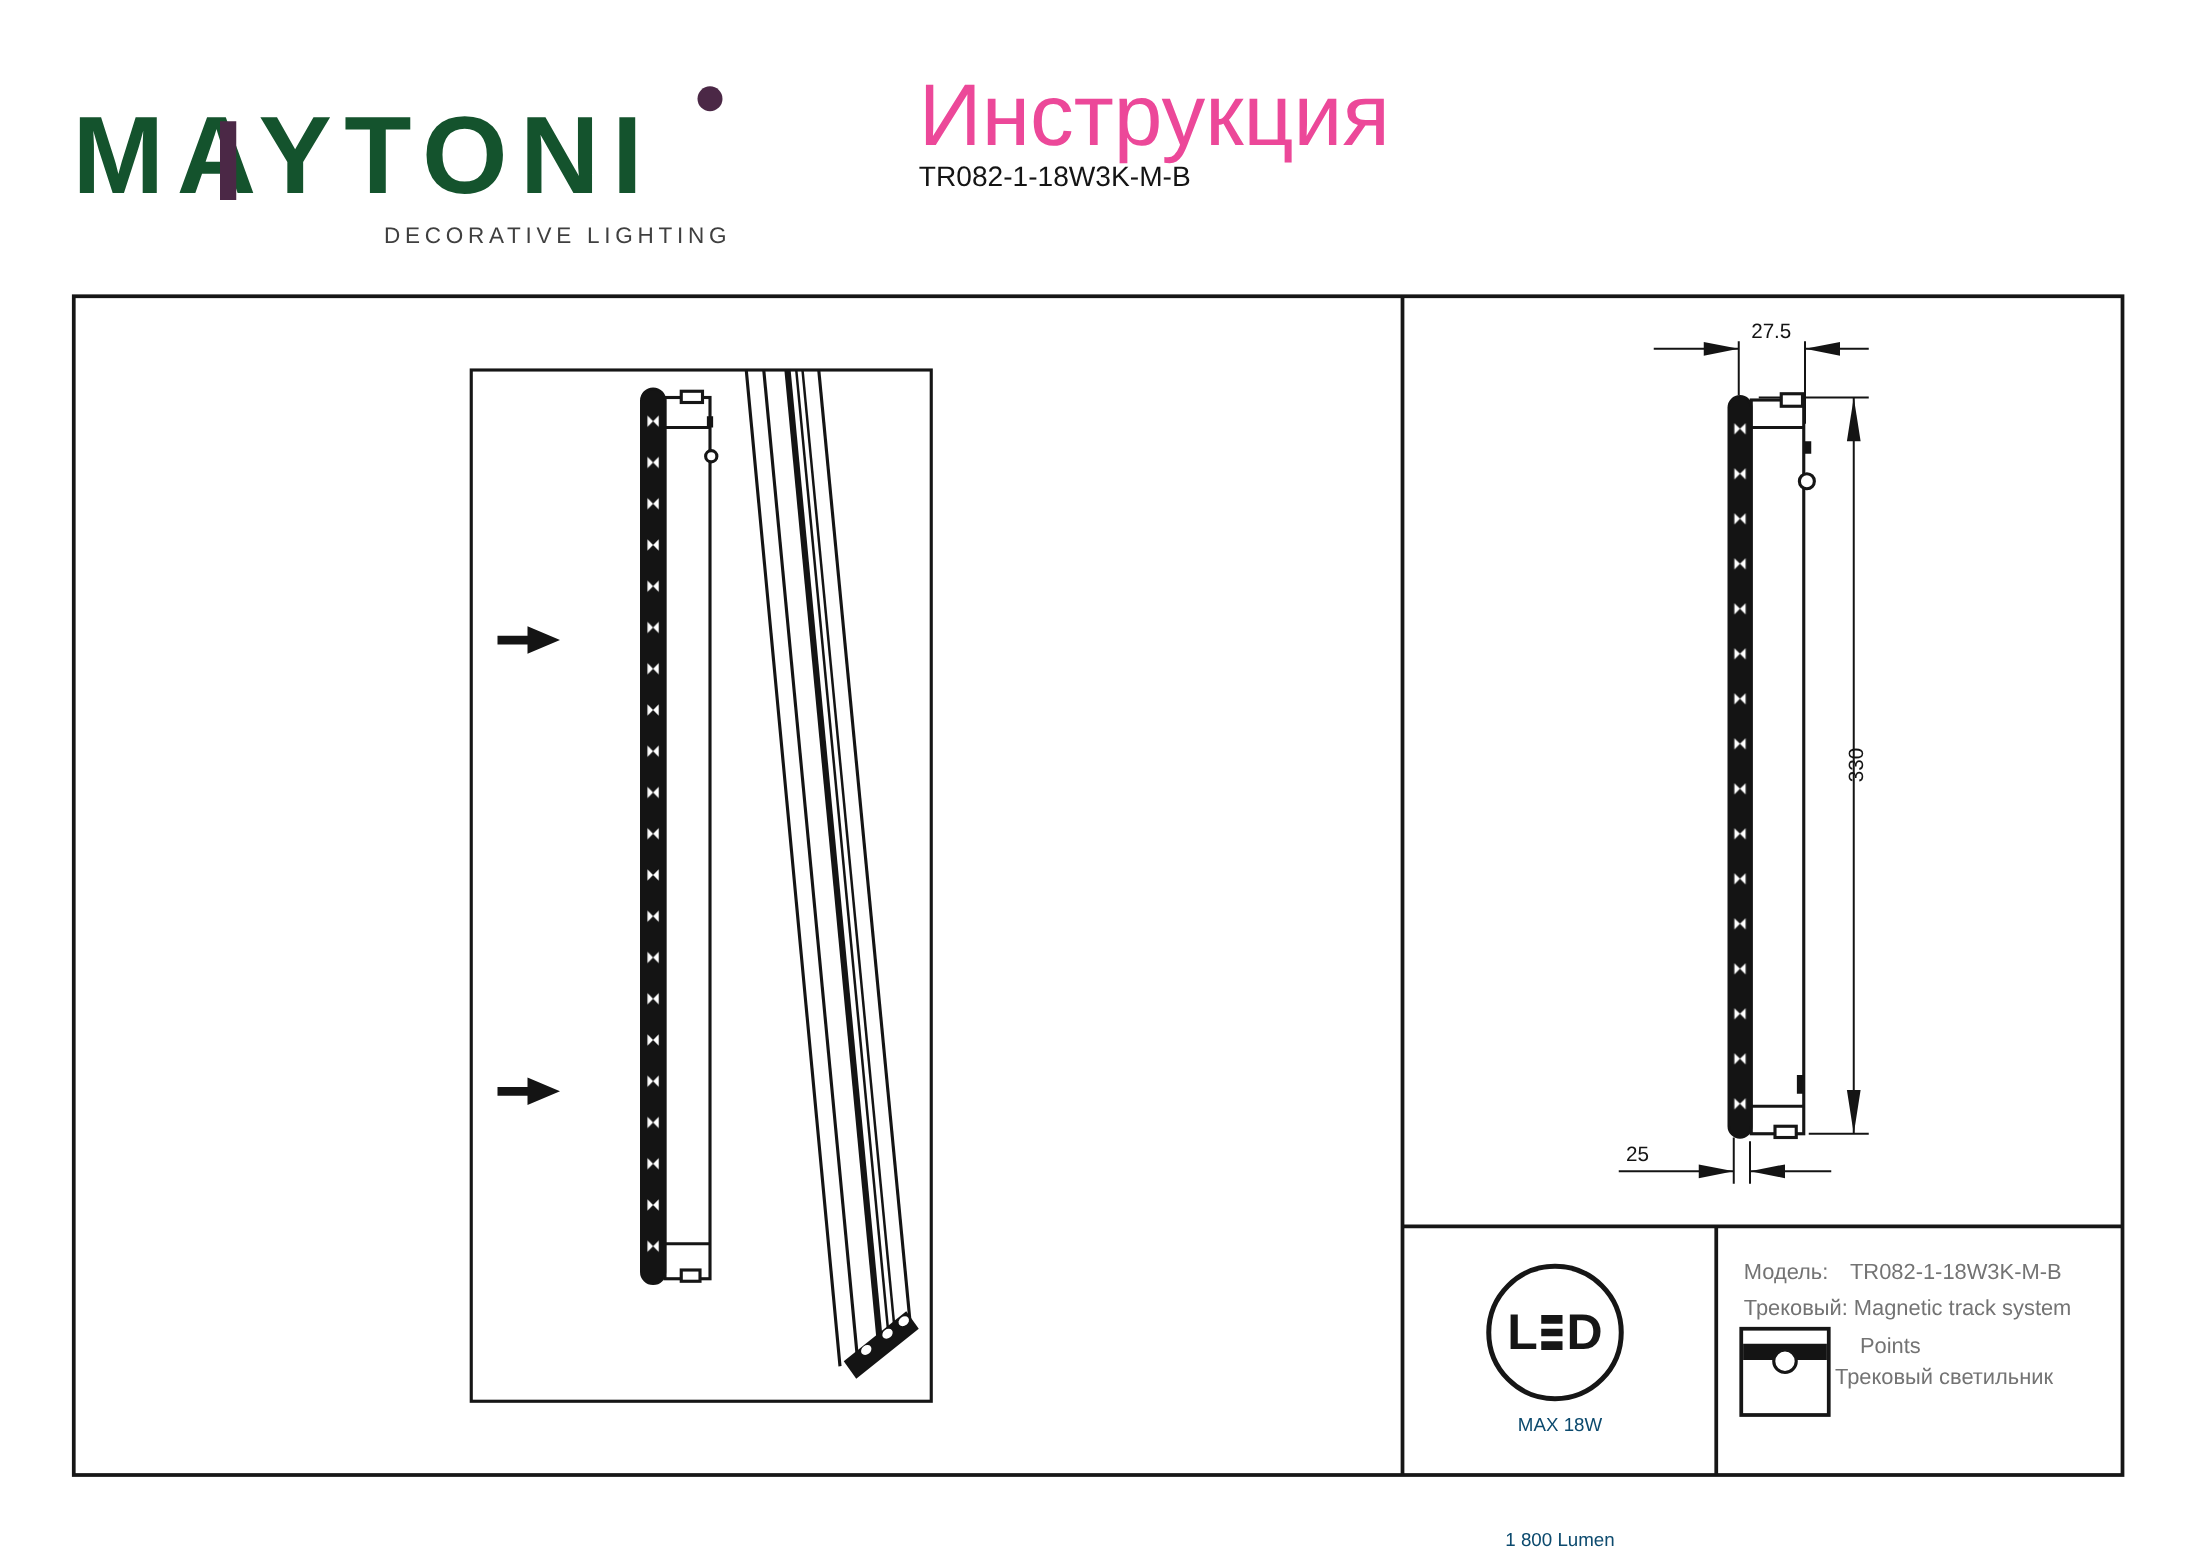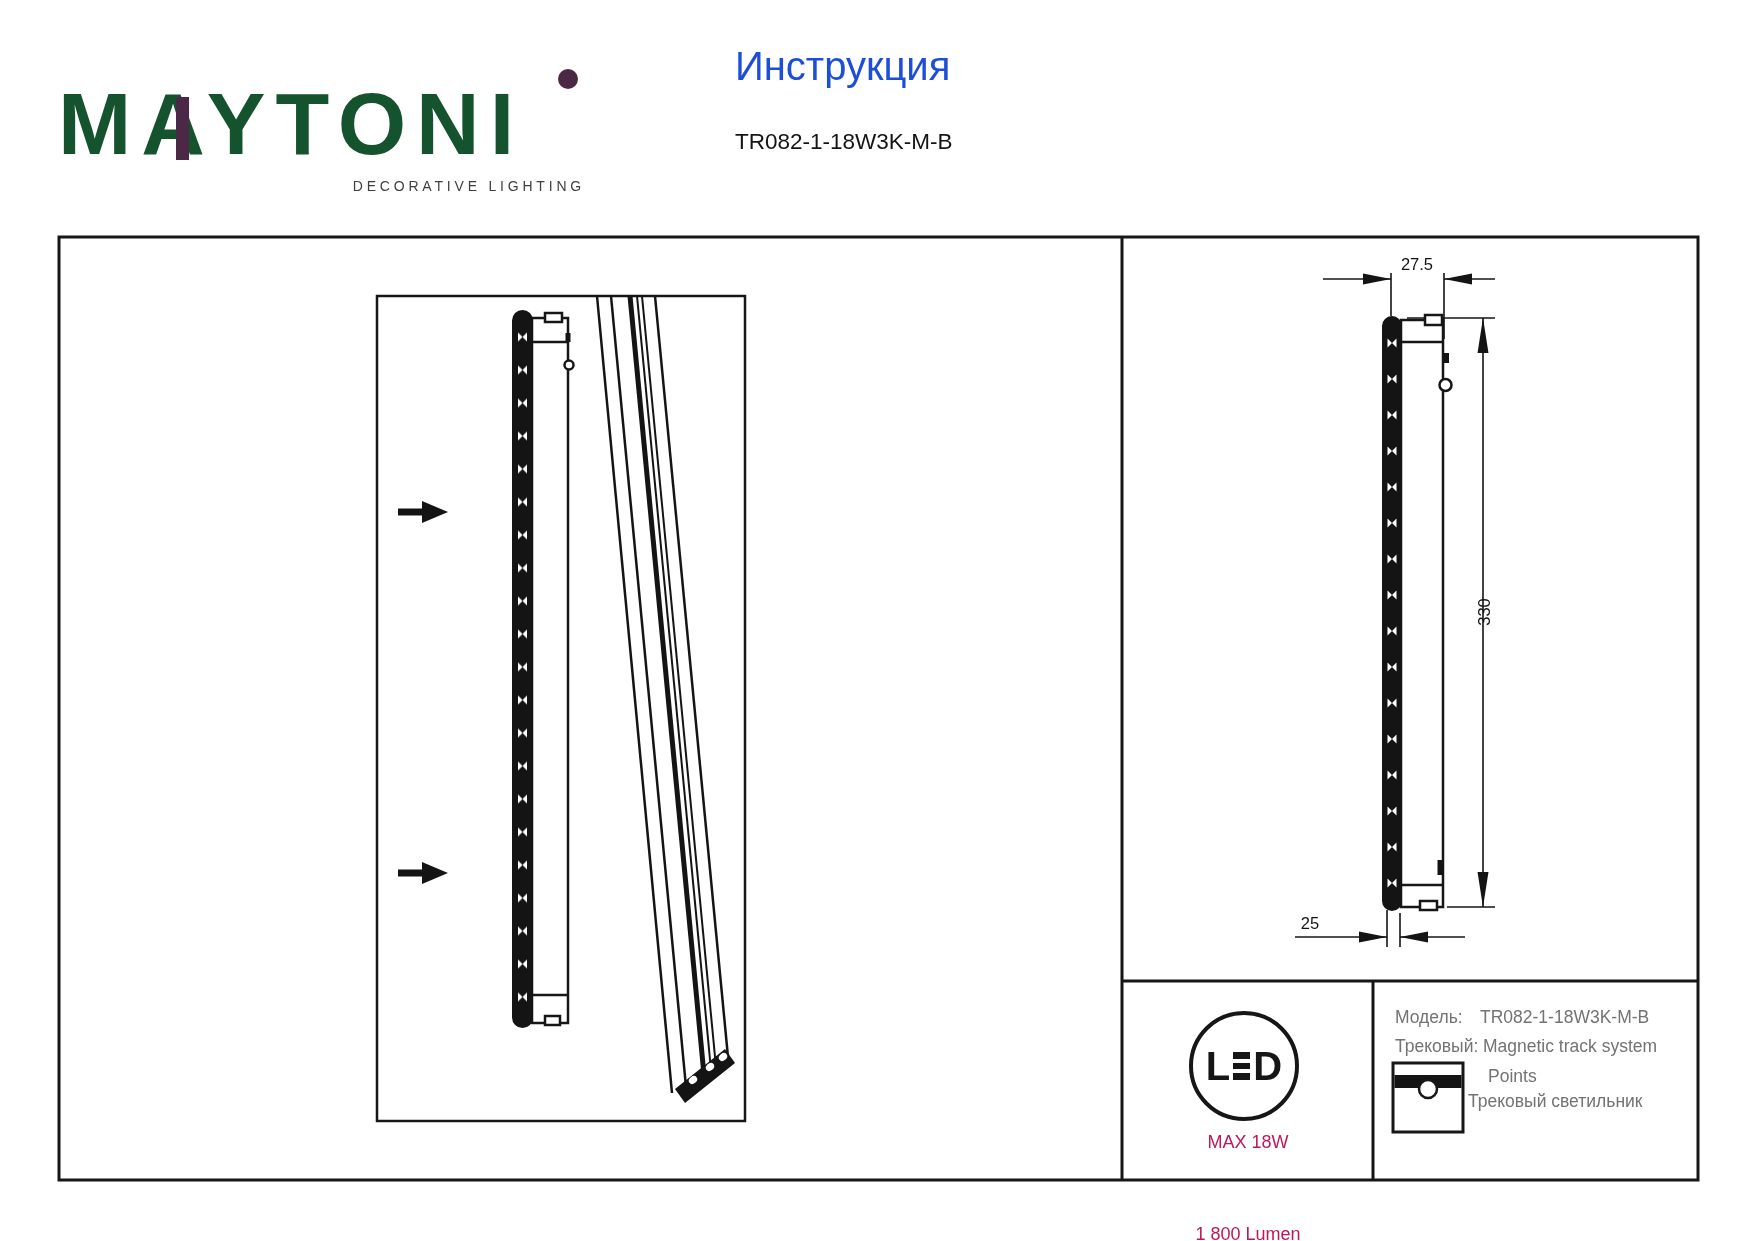--- a/index.html
+++ b/index.html
@@ -10,42 +10,42 @@
   
   .logo{position:absolute;left:58px;top:80px;width:480px;height:120px;}
   .wordmark{
     position:absolute;left:0;top:0;font-size:88px;font-weight:bold;line-height:1;
     letter-spacing:10px;color:#14532d;white-space:nowrap;
   }
   .m-accent{position:absolute;left:118px;top:17px;width:13px;height:63px;background:#4b2846;}
   .i-dot{position:absolute;left:500px;top:-11px;width:20px;height:20px;border-radius:50%;background:#4b2846;}
   .tagline{
     position:absolute;left:0;top:98px;width:527px;text-align:right;
-    font-size:14px;letter-spacing:3.8px;color:#3f3f3f;white-space:nowrap;
+    font-size:18px;letter-spacing:3.8px;color:#3f3f3f;white-space:nowrap;
   }
-  .doc-title{position:absolute;left:735px;top:45px;font-size:40px;line-height:1.05;color:#1d4ed8;}
+  .doc-title{position:absolute;left:735px;top:56px;font-size:70px;line-height:1.05;color:#ec4899;}
   .doc-model{position:absolute;left:735px;top:129px;font-size:22.5px;color:#141414;}
 
   
   .diagram{position:absolute;left:57px;top:235px;}
 
   
   .abs{position:absolute;white-space:nowrap;}
   .spec{font-size:17.5px;color:#737373;}
   
   .led-badge{
     position:absolute;left:1189px;top:1011px;width:110px;height:110px;
     border:4px solid #161616;border-radius:50%;box-sizing:border-box;
     display:flex;align-items:center;justify-content:center;background:#fff;
   }
   .led-inner{display:flex;align-items:center;gap:3px;}
   .led-letter{font-weight:bold;font-size:40px;line-height:1;color:#161616;letter-spacing:0;}
   .led-bars{display:flex;flex-direction:column;gap:4px;}
   .led-bars span{display:block;width:17px;height:6.5px;background:#161616;}
-  .badge-caption{left:1123px;width:250px;text-align:center;font-size:18px;color:#be185d;}
+  .badge-caption{left:1123px;width:250px;text-align:center;font-size:15px;color:#0c4a6e;}
 </style>
 </head>
 <body>
 
 <div class="logo">
   <div class="wordmark">MAYTONI</div>
   <div class="m-accent"></div>
   <div class="i-dot"></div>
   <div class="tagline">DECORATIVE LIGHTING</div>
 </div>

